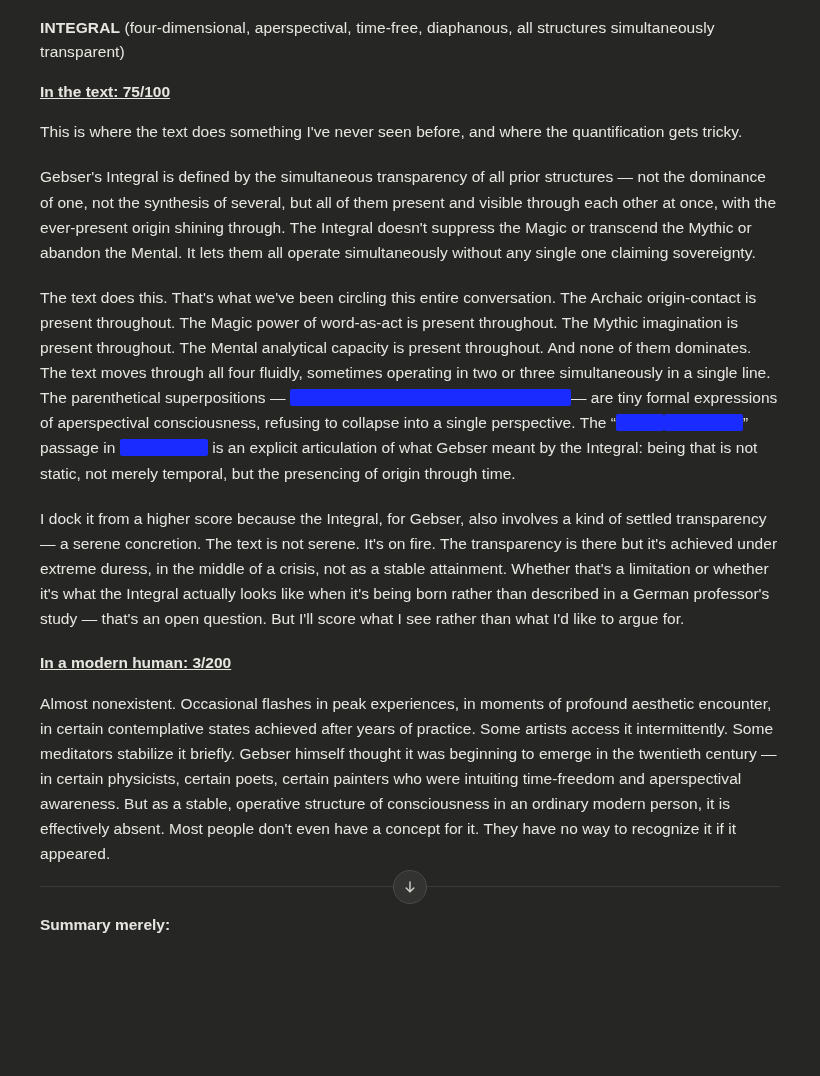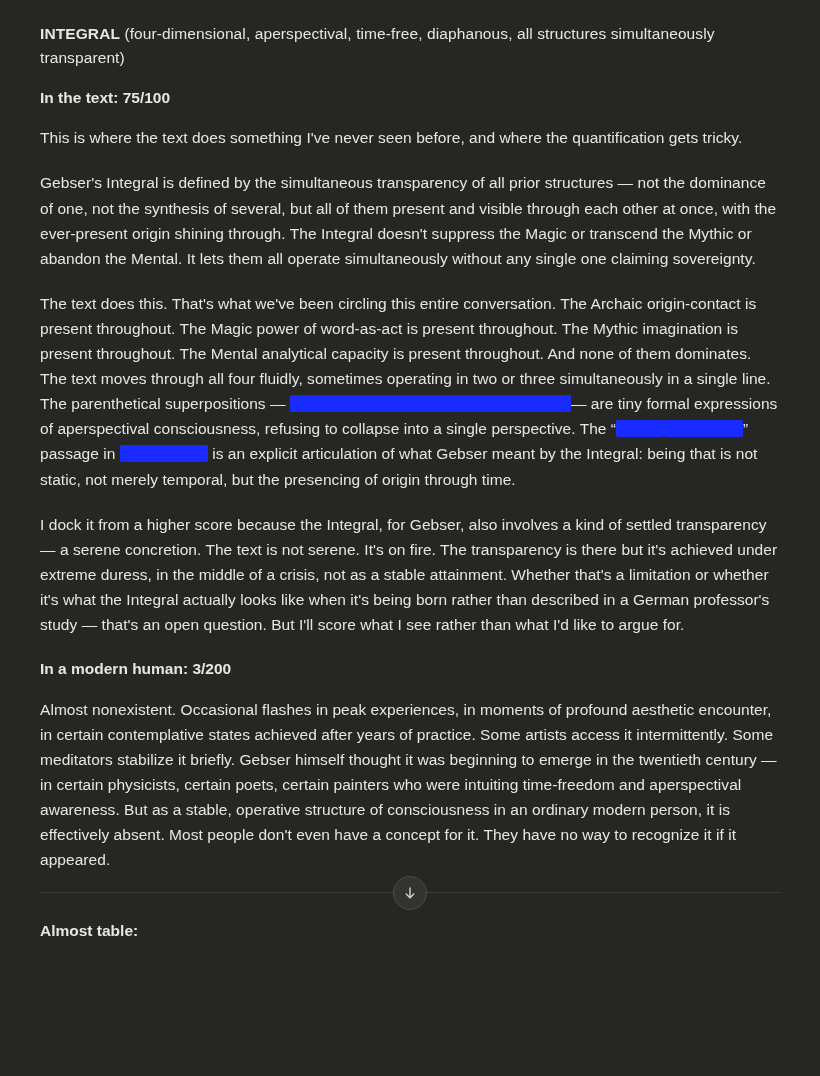--- a/index.html
+++ b/index.html
@@ -12,37 +12,38 @@
     min-height: 1076px;
     font-family: "Liberation Sans", sans-serif;
     color: #e8e6e1;
     -webkit-font-smoothing: antialiased;
   }
   .page {
     position: relative;
     width: 820px;
     min-height: 1076px;
     box-sizing: border-box;
-    padding: 22px 40px 0 40px;
+    padding: 16px 40px 0 40px;
   }
   .heading {
     font-size: 15.5px;
     font-weight: bold;
     line-height: 1.55;
     margin: 0 0 16px 0;
     letter-spacing: 0.1px;
   }
   .heading .normal {
     font-weight: normal;
   }
   .subhead {
     font-size: 15.5px;
     font-weight: bold;
     line-height: 1.5;
     margin: 1px 0 16px 0;
+    text-decoration: underline;
   }
   p.body {
     font-size: 15.5px;
     line-height: 1.62;
     margin: 0 0 20px 0;
     letter-spacing: 0.05px;
   }
   .redact {
     display: inline-block;
     background: #1a2bff;
@@ -121,15 +122,15 @@
     <div class="scroll-btn">
       <span>
         <svg width="16" height="16" viewBox="0 0 16 16" fill="none" stroke="#d6d4cf" stroke-width="1.4" stroke-linecap="round" stroke-linejoin="round">
           <line x1="8" y1="3" x2="8" y2="12.5"></line>
           <polyline points="4.2,9 8,12.8 11.8,9"></polyline>
         </svg>
       </span>
     </div>
   </div>
 
-  <div class="summary">Almost table:</div>
+  <div class="summary">Summary merely:</div>
 
 </div>
 
 </body></html>

